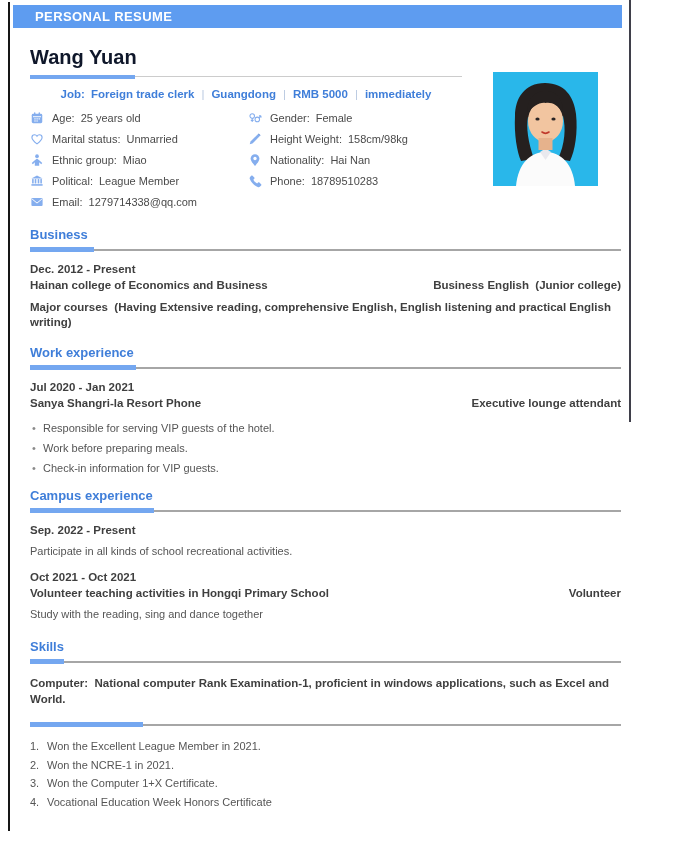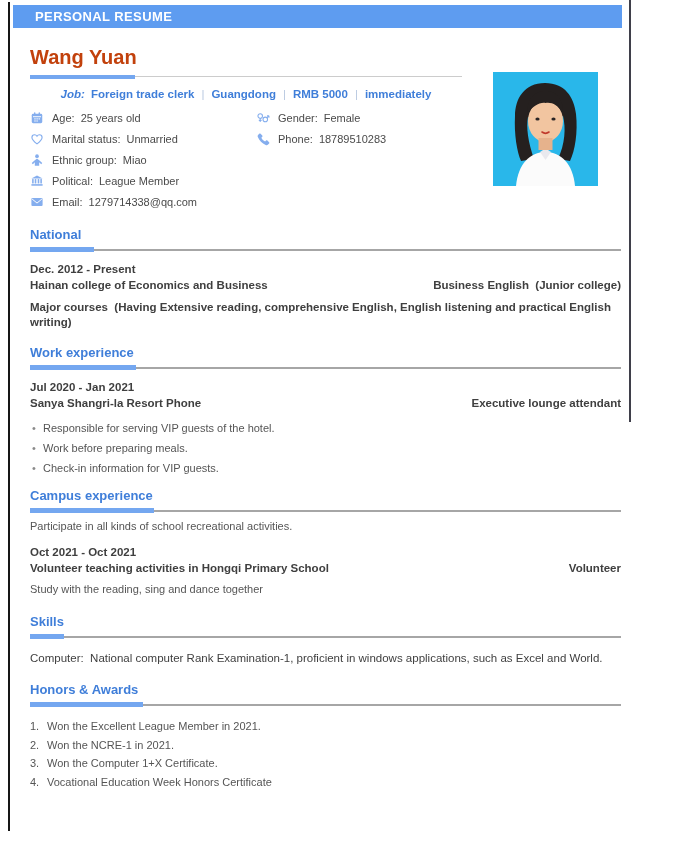--- a/index.html
+++ b/index.html
@@ -3,28 +3,28 @@
 <meta charset="utf-8">
 <style>
   html,body{margin:0;padding:0;background:#fff;font-family:"Liberation Sans",sans-serif;}
   .page{position:relative;width:674px;height:846px;background:#ffffff;overflow:hidden;}
   .vline{position:absolute;}
   .vline-left{left:8px;top:2px;width:2px;height:829px;background:#161616;}
   .vline-right{left:629px;top:0;width:2px;height:422px;background:#3f3f4a;}
   .content{position:absolute;left:13px;top:5px;width:609px;}
   .titlebar{height:23px;background:#5e9cf0;color:#fff;font-size:13px;font-weight:bold;line-height:23px;padding-left:22px;box-sizing:border-box;letter-spacing:.4px;}
   .inner{padding:0 1px 0 17px;}
-  .name{margin:17px 0 0;font-size:20px;color:#c2410c;font-weight:bold;line-height:24px;}
+  .name{margin:17px 0 0;font-size:20px;color:#0f172a;font-weight:bold;line-height:24px;}
   .name-rule{position:relative;margin-top:6px;width:432px;height:4px;}
   .name-rule::before{content:"";position:absolute;left:0;top:1px;width:100%;height:1px;background:#cccccc;}
   .name-rule .accent{position:absolute;left:0;top:0;width:105px;height:4px;background:#74a7f0;}
   .jobline{margin-top:9px;width:432px;text-align:center;font-size:11.5px;font-weight:bold;color:#3f7ed9;white-space:nowrap;}
-  .jobline .job-label{margin-right:6px;font-style:italic;}
+  .jobline .job-label{margin-right:6px;}
   .jobline .sep{color:#b9c9e0;margin:0 7px;font-weight:normal;}
-  .info-grid{margin-top:7px;display:flex;gap:8px;}
+  .info-grid{margin-top:7px;display:flex;}
   .col{display:flex;flex-direction:column;}
   .col-left{width:218px;}
   .info-row{display:flex;align-items:center;height:21px;font-size:11px;color:#4a4a4a;}
   .icon{width:14px;height:14px;margin-right:8px;display:inline-flex;flex:0 0 14px;}
   .icon svg{width:14px;height:14px;}
   .info-label{margin-right:6px;}
   .sec{margin-top:14px;}
   .sec-work{}
   .sec-campus{margin-top:9px;}
   .sec-skills{margin-top:16px;}
@@ -34,21 +34,21 @@
   .sec-rule::before{content:"";position:absolute;top:2px;left:0;right:0;height:2px;background:#a6a6a6;}
   .sec-rule .accent{position:absolute;top:0;left:0;height:5px;background:#74a7f0;}
   .period{font-size:11.5px;font-weight:bold;color:#3f3f3f;margin-top:9px;line-height:16px;}
   .entry-row{display:flex;justify-content:space-between;font-size:11.5px;font-weight:bold;color:#3f3f3f;line-height:16px;text-align:right;}
   .note{font-size:11px;color:#555;margin-top:6px;line-height:15px;}
   .note-bold{font-size:11.5px;font-weight:bold;color:#3f3f3f;margin-top:7px;line-height:15px;}
   .pre{white-space:pre-wrap;}
   .bullets{margin:7px 0 0;padding:0 0 0 13px;list-style:none;}
   .bullets li{position:relative;font-size:11px;color:#555;line-height:20px;}
   .bullets li::before{content:"\2022";position:absolute;left:-11px;color:#8a8a8a;}
-  .skills-text{margin-top:11px;font-size:11.5px;font-weight:normal;color:#3f3f3f;line-height:16px;}
+  .skills-text{margin-top:11px;font-size:11.5px;font-weight:bold;color:#3f3f3f;line-height:16px;}
   .honors-list{margin-top:10px;}
   .honor-item{display:flex;font-size:11px;color:#555;line-height:18.5px;}
   .honor-no{width:17px;flex:0 0 17px;}
   .photo{position:absolute;left:493px;top:72px;width:105px;height:114px;}
   .photo svg{display:block;width:105px;height:114px;}
 </style>
 </head>
 <body>
 
 <div class="page">
@@ -143,31 +143,51 @@
                   <circle cx="10.6" cy="9.6" r="2.6" fill="none" stroke="#85aeee" stroke-width="1.2"></circle>
                   <path d="M12.4 7.8 14.8 5.4M14.8 5.4 14.8 7.6M14.8 5.4 12.6 5.4" fill="none" stroke="#85aeee" stroke-width="1.2"></path>
                 </svg>
               </span>
             <span class="info-label">Gender:</span>
             <span class="info-value">Female</span>
           </div>
           <div class="info-row">
             <span class="icon">
                 <svg viewBox="0 0 16 16">
+                  <path d="M2 14 2.9 10.9 11.3 2.5 13.5 4.7 5.1 13.1Z" fill="#85aeee"></path>
+                  <path d="M12.2 1.6 14.4 3.8 13.5 4.7 11.3 2.5Z" fill="#5f8fd9"></path>
+                </svg>
+              </span>
+            <span class="info-label">Height Weight:</span>
+            <span class="info-value">158cm/98kg</span>
+          </div>
+          <div class="info-row">
+            <span class="icon">
+                <svg viewBox="0 0 16 16">
+                  <path d="M8 1.4C5.2 1.4 3 3.6 3 6.4 3 10 8 14.8 8 14.8 8 14.8 13 10 13 6.4 13 3.6 10.8 1.4 8 1.4Z" fill="#85aeee"></path>
+                  <circle cx="8" cy="6.3" r="1.9" fill="#fff"></circle>
+                </svg>
+              </span>
+            <span class="info-label">Nationality:</span>
+            <span class="info-value">Hai Nan</span>
+          </div>
+          <div class="info-row">
+            <span class="icon">
+                <svg viewBox="0 0 16 16">
                   <path d="M3.7 1.9C4.1 1.5 4.8 1.5 5.2 1.9L7.2 3.9C7.6 4.3 7.6 5 7.2 5.4L6.1 6.5C7 8.3 8.6 9.9 10.4 10.8L11.5 9.7C11.9 9.3 12.6 9.3 13 9.7L15 11.7C15.4 12.1 15.4 12.8 15 13.2L13.8 14.4C13.1 15.1 12 15.3 11.1 14.9 6.9 13 3.8 9.9 2.1 5.8 1.7 4.9 1.9 3.8 2.6 3.1Z" fill="#85aeee"></path>
                 </svg>
               </span>
             <span class="info-label">Phone:</span>
             <span class="info-value">18789510283</span>
           </div>
         </div>
       </div>
 
       <section class="sec sec-education">
-        <h2 class="sec-title">National</h2>
+        <h2 class="sec-title">Business</h2>
         <div class="sec-rule">
             <span class="accent" style="width:64px"></span>
           </div>
         <div class="entry">
           <div class="period">Dec. 2012 - Present</div>
           <div class="entry-row">
             <span>Hainan college of Economics and Business</span>
             <span class="pre">Business English  (Junior college)</span>
           </div>
           <div class="note-bold pre">Major courses  (Having Extensive reading, comprehensive English, English listening and practical English writing)</div>
@@ -192,20 +212,21 @@
           </ul>
         </div>
       </section>
 
       <section class="sec sec-campus">
         <h2 class="sec-title">Campus experience</h2>
         <div class="sec-rule">
             <span class="accent" style="width:124px"></span>
           </div>
         <div class="entry">
+          <div class="period">Sep. 2022 - Present</div>
           <div class="note">Participate in all kinds of school recreational activities.</div>
         </div>
         <div class="entry" style="margin-top:10px;">
           <div class="period">Oct 2021 - Oct 2021</div>
           <div class="entry-row">
             <span>Volunteer teaching activities in Hongqi Primary School</span>
             <span>Volunteer</span>
           </div>
           <div class="note">Study with the reading, sing and dance together</div>
         </div>
@@ -213,21 +234,20 @@
 
       <section class="sec sec-skills">
         <h2 class="sec-title">Skills</h2>
         <div class="sec-rule">
             <span class="accent" style="width:34px"></span>
           </div>
         <div class="skills-text pre">Computer:  National computer Rank Examination-1, proficient in windows applications, such as Excel and World.</div>
       </section>
 
       <section class="sec sec-honors">
-        <h2 class="sec-title">Honors &amp; Awards</h2>
         <div class="sec-rule">
             <span class="accent" style="width:113px"></span>
           </div>
         <div class="honors-list">
           <div class="honor-item">
               <span class="honor-no">1.</span>
               <span>Won the Excellent League Member in 2021.</span>
             </div>
           <div class="honor-item">
               <span class="honor-no">2.</span>

